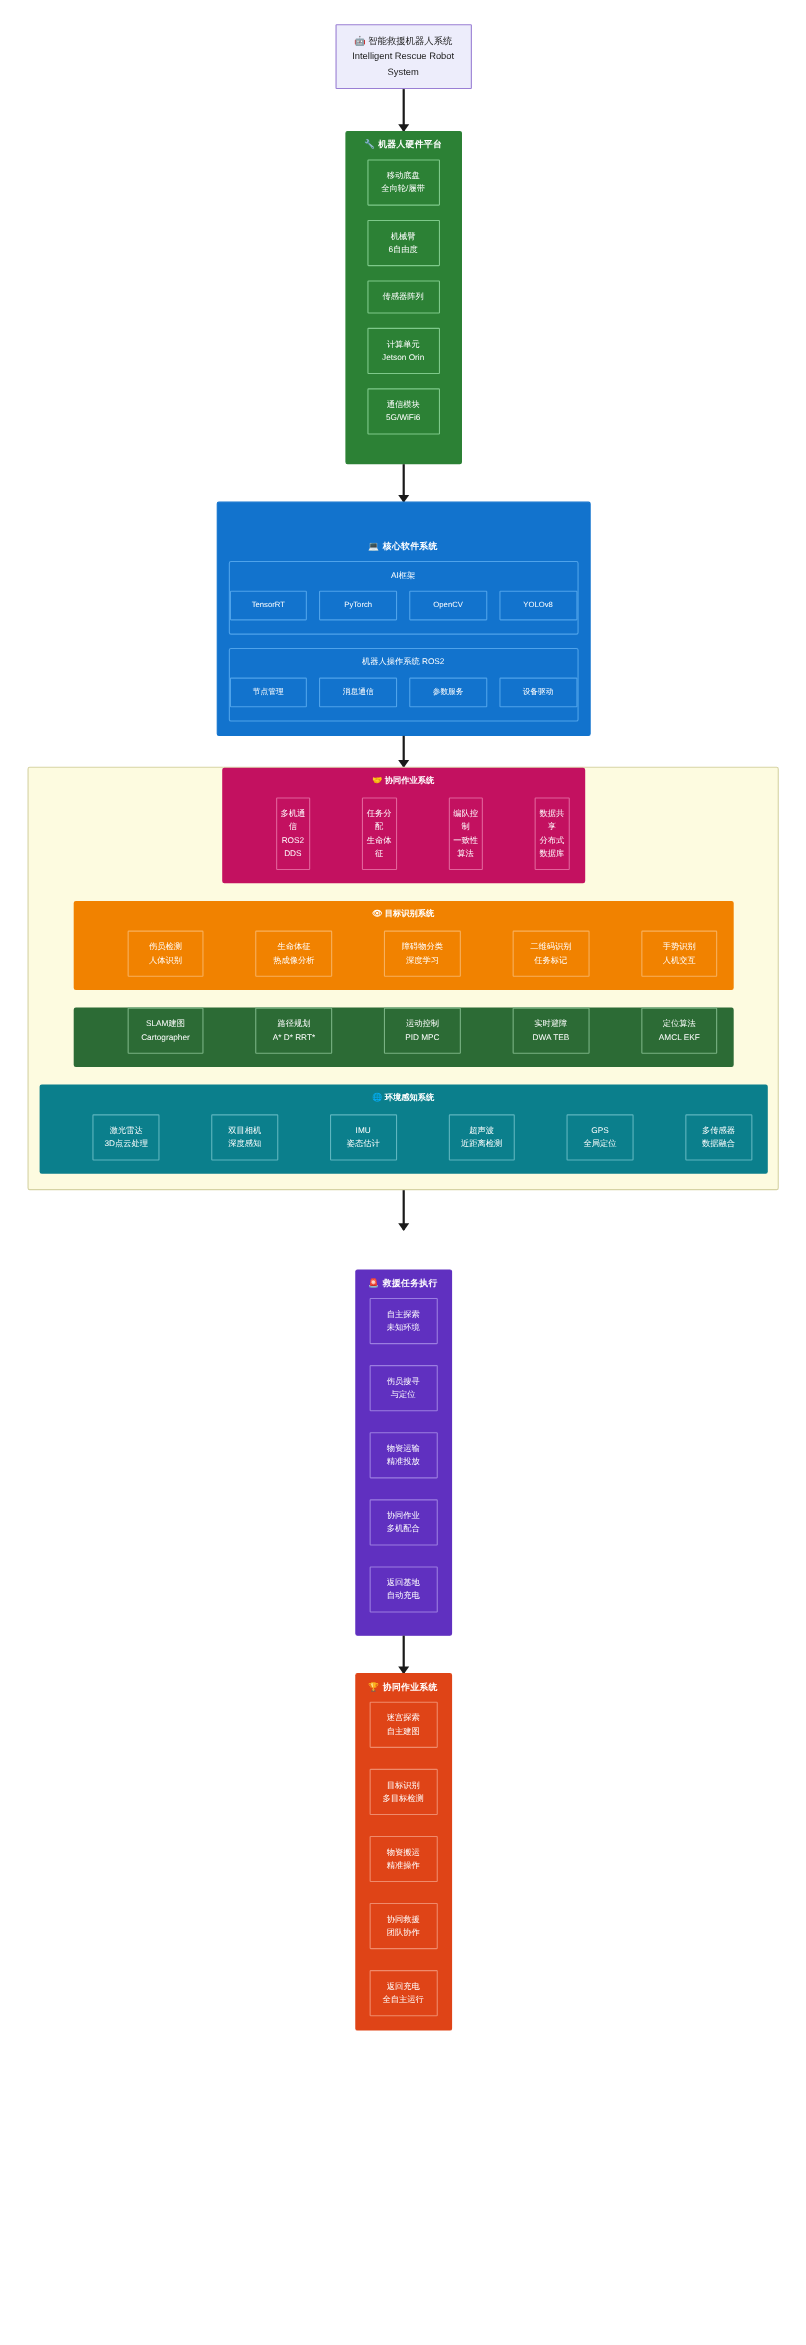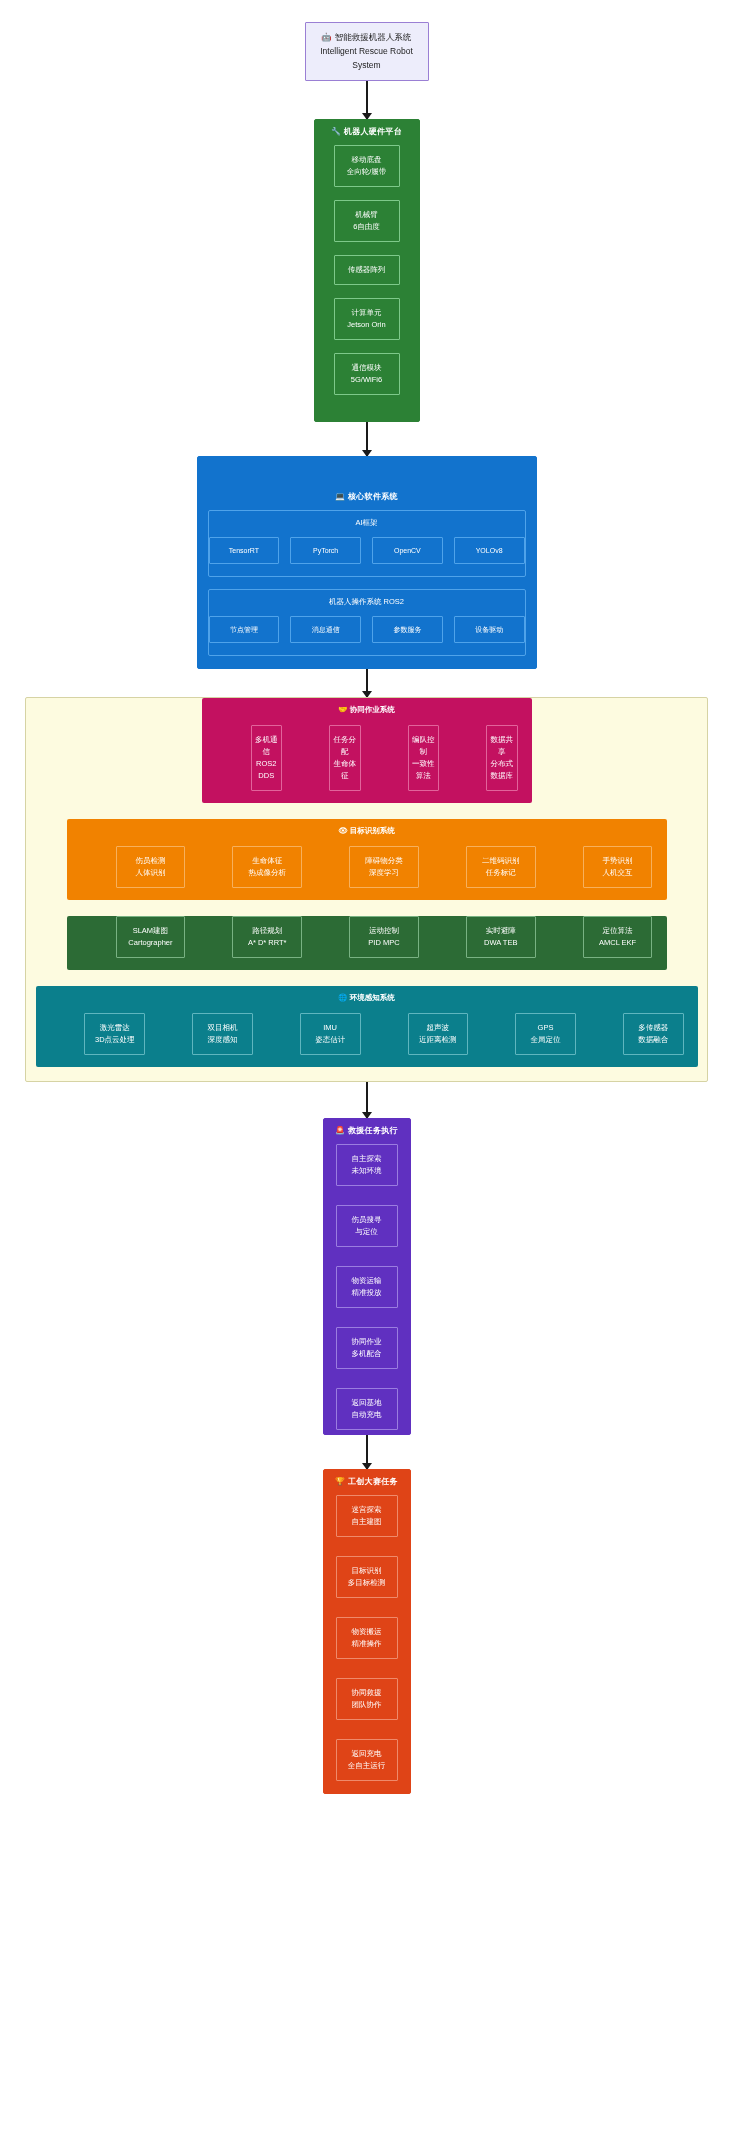--- a/index.html
+++ b/index.html
@@ -160,21 +160,22 @@
   .band-nav .card { border: 1px solid #79b283; }
 
   .band-env { width: 662px; background: #0b7f8c; }
   .band-env .card { border: 1px solid #5fb6bf; }
 
   
   .mission {
     width: 88px;
     background: #6030c0;
     border: 1px solid #6030c0;
-    padding-bottom: 4px;
+    padding-bottom: 20px;
+    margin-top: 36px;
   }
   .mission > .group-title { color: #ffffff; }
   .mission .stack { display: flex; flex-direction: column; align-items: center; gap: 19px; }
   .mission .card { width: 62px; border: 1px solid #9b7de0; color: #ffffff; }
 
   
   .contest {
     width: 88px;
     background: #df4417;
     border: 1px solid #df4417;
@@ -396,21 +397,21 @@
       <div class="card">
         <span class="l1">返回基地</span>
         <span class="l2">自动充电</span>
       </div>
     </div>
   </div>
 
   <div class="connector" style="height:34px"></div>
 
   <div class="group contest">
-    <div class="group-title">🏆 工创大赛任务</div>
+    <div class="group-title">🏆 协同作业系统</div>
     <div class="stack">
       <div class="card">
         <span class="l1">迷宫探索</span>
         <span class="l2">自主建图</span>
       </div>
       <div class="card">
         <span class="l1">目标识别</span>
         <span class="l2">多目标检测</span>
       </div>
       <div class="card">

